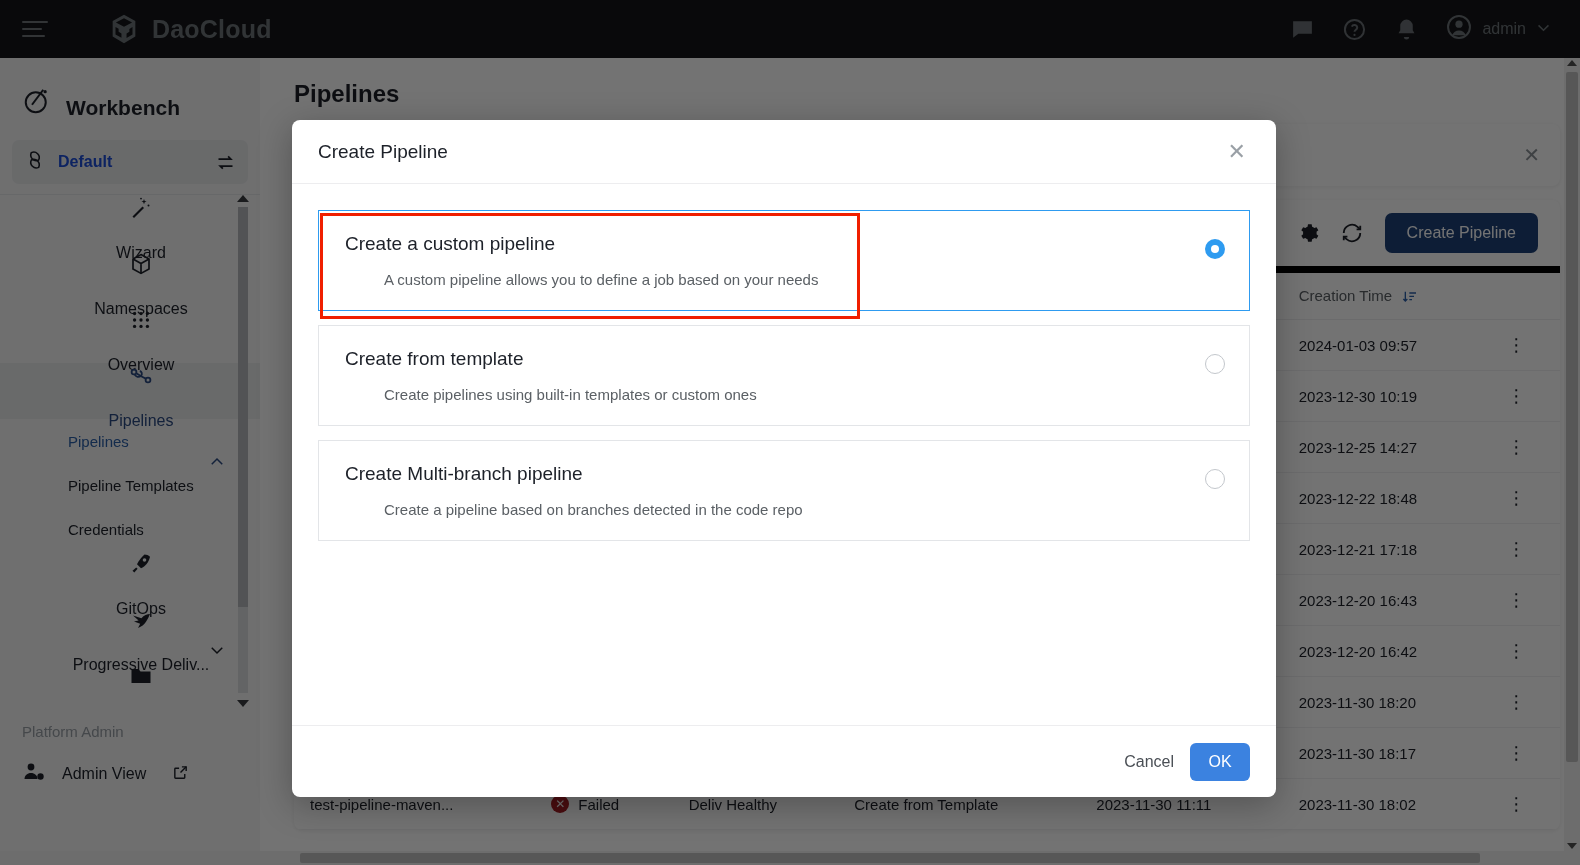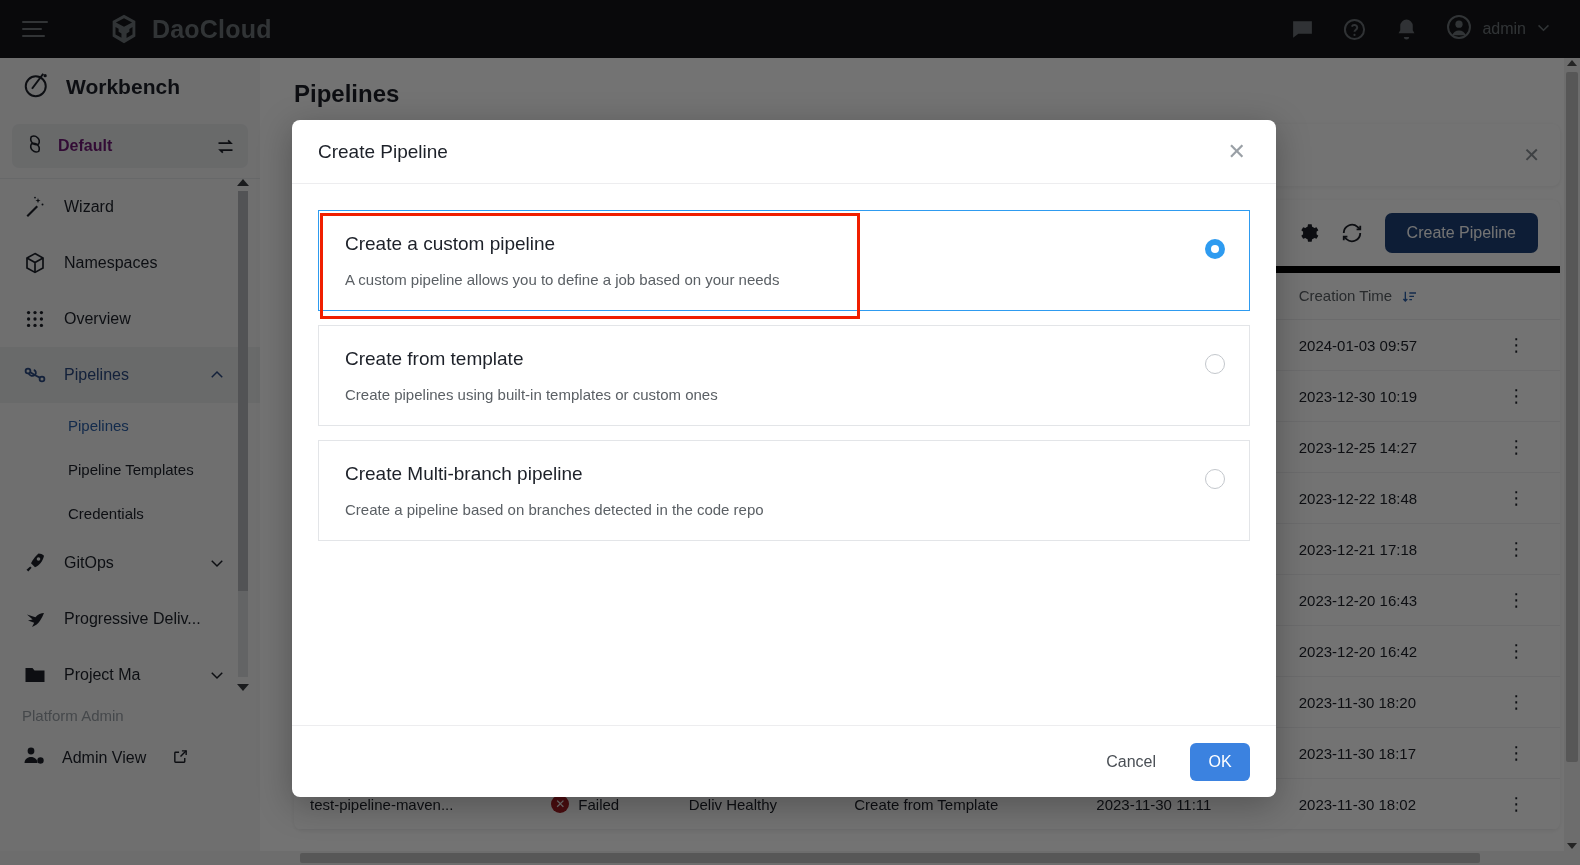--- a/index.html
+++ b/index.html
@@ -27,34 +27,34 @@
   .topbar-right { margin-left:auto; display:flex; align-items:center; gap: 26px; margin-right: 28px; }
   .tb-icon { width: 26px; height: 26px; color: #6b7075; display:flex; align-items:center; justify-content:center; cursor:pointer;}
   .user-chip { display:flex; align-items:center; gap:9px; cursor:pointer; }
   .user-name { font-size: 16px; color:#6e7479; }
 
   
   .sidebar {
     position: absolute; top: 58px; left: 0; width: 260px; height: 807px;
     background: #f5f6f7; z-index: 2;
   }
-  .wb-head { display:flex; align-items:center; gap: 14px; padding: 12px 0 20px 22px; }
+  .wb-head { display:flex; align-items:flex-end; gap: 14px; padding: 12px 0 20px 22px; margin-top: 16px; }
   .wb-title { font-size: 21px; font-weight: bold; color: #1d2129; }
   .ctx-row {
     margin: 0 12px 0 12px; height: 44px; border-radius: 7px;
     display:flex; align-items:center; gap: 12px; padding: 0 12px;
     background: #e9eaec; cursor:pointer;
   }
-  .ctx-name { font-size: 16px; font-weight: bold; color:#701a75; }
+  .ctx-name { font-size: 16px; font-weight: bold; color:#1d4ed8; }
   .ctx-swap { margin-left:auto; color:#1d2129; display:flex; }
   .divider { height:1px; background:#e4e6e8; margin: 10px 0 0 0; }
   .nav { position:relative; height: 512px; overflow:hidden; }
   .nav-item {
-    height: 56px; display:flex; align-items:center; gap: 16px; padding-left: 22px;
-    cursor:pointer; font-size: 16px; color:#1d2129;
+    height: 56px; display:flex; align-items:center; gap: 23px; padding-left: 22px;
+    cursor:pointer; font-size: 16px; color:#1d2129;flex-direction:column;
   }
   .nav-item.active { background:#e9eaec; color:#2b4a82; }
   .nav-item .ni-ico { width:26px; height:26px; display:flex; align-items:center; justify-content:center; flex:none;}
   .nav-item .caret { margin-left:auto; margin-right: 34px; display:flex; }
   .sub-item {
     height: 44px; display:flex; align-items:center; padding-left: 68px;
     font-size: 15px; color:#1d2129; cursor:pointer;
   }
   .sub-item.active { color:#2b5fa8; }
   .sb-scroll { position:absolute; top: 0px; right: 12px; width: 10px; height: 512px; }
@@ -94,25 +94,25 @@
   .modal-head { height: 64px; display:flex; align-items:center; padding: 0 30px 0 26px; border-bottom:1px solid #ededef;}
   .modal-title { font-size:19px; color:#1d2129; }
   .modal-close { margin-left:auto; color:#9aa0a6; font-size:22px; cursor:pointer; line-height:1;}
   .modal-body { flex:1; padding: 26px 26px 10px 26px; overflow:hidden;}
   .opt {
     position:relative; border:1px solid #e3e5e8; border-radius:0;
     padding: 22px 26px 22px 26px; margin-bottom: 14px; cursor:pointer; background:#fff;
   }
   .opt.selected { border-color:#2e9bf0; }
   .opt-title { font-size:19px; color:#1d2129; margin-bottom: 16px;}
-  .opt-desc { font-size:15px; color:#5b6065; }
+  .opt-desc { font-size:15px; color:#5b6065;margin-left:39px; }
   .radio { position:absolute; right:24px; top:28px; width:20px; height:20px; border-radius:50%; border:1.5px solid #c3c7cc; background:#fff;}
   .radio.on { border:none; background:#2e9bf0; }
   .radio.on:after { content:""; position:absolute; left:6px; top:6px; width:8px; height:8px; border-radius:50%; background:#fff;}
-  .modal-foot { height: 72px; border-top:1px solid #ededef; display:flex; align-items:center; justify-content:flex-end; gap:18px; padding: 0 26px;}
+  .modal-foot { height: 72px; border-top:1px solid #ededef; display:flex; align-items:center; justify-content:flex-end; padding: 0 26px;}
   .btn-cancel { background:none; border:none; font-size:16px; color:#4a4f55; cursor:pointer; padding: 10px 16px; font-family:inherit;}
   .btn-ok { background:#3b82e0; border:none; color:#fff; font-size:16px; border-radius:6px; height:38px; width:60px; cursor:pointer; font-family:inherit;}
 
   
   .annot { position:absolute; left:320px; top:213px; width:540px; height:106px; border:3px solid #f01f00; z-index:12; pointer-events:none;}
 
   
   .page-scroll { position:absolute; right:0; top:58px; width:16px; bottom:14px; background:#f1f1f1; z-index:3;}
   .ps-thumb { position:absolute; top:14px; left:2px; width:12px; height: 690px; background:#c1c1c1; border-radius:2px;}
   .ps-up{position:absolute;top:2px;left:3px;width:0;height:0;border-left:5px solid transparent;border-right:5px solid transparent;border-bottom:6px solid #505050;}

